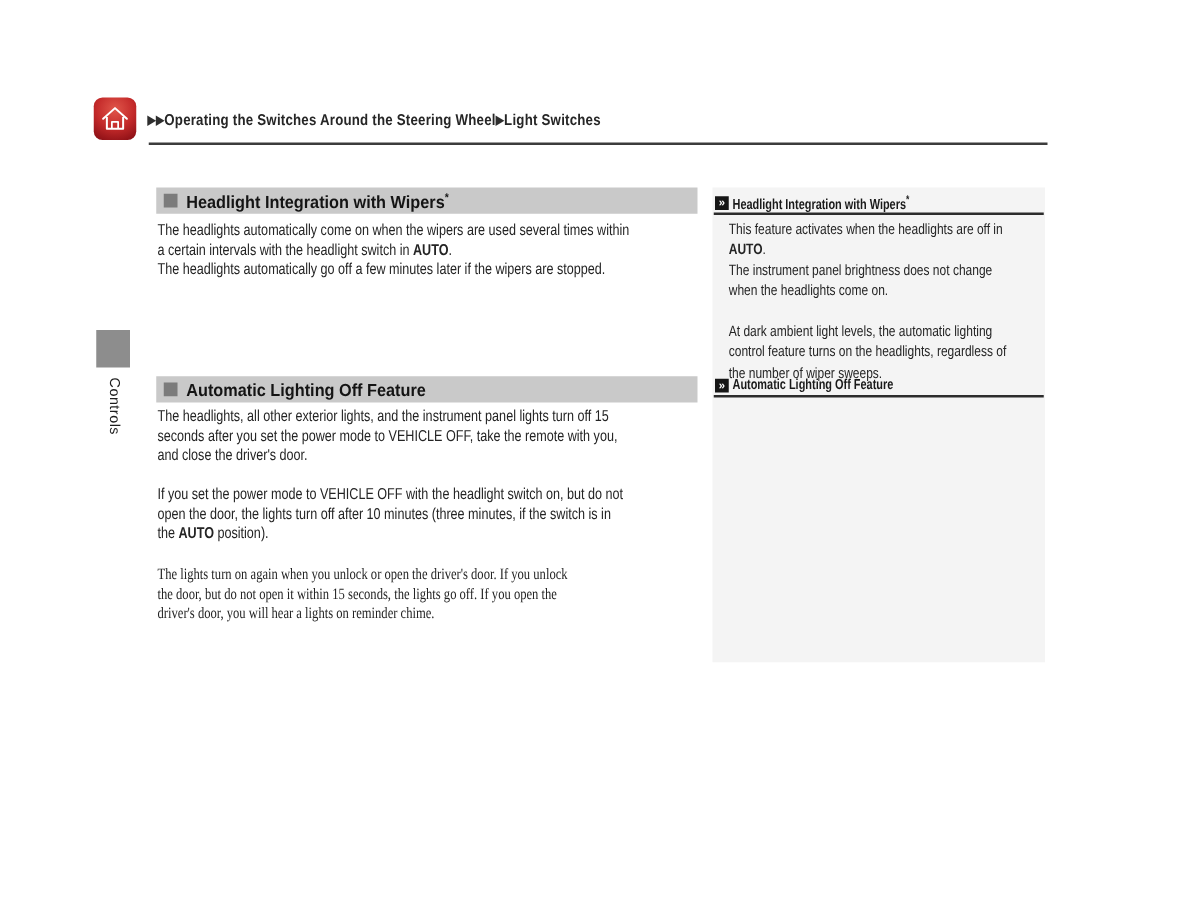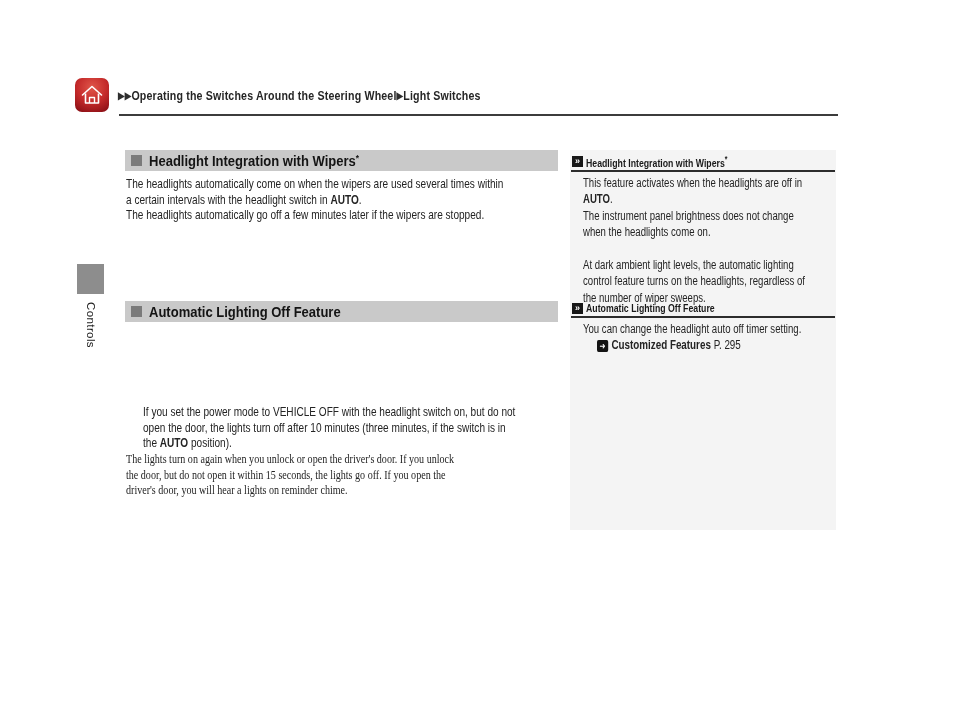--- a/index.html
+++ b/index.html
@@ -29,21 +29,21 @@
   .band { left:125px; width:433px; height:21px; background:#c9c9c9; display:flex; align-items:center; }
   .band-sq { width:11px; height:11px; background:#7b7b7b; margin:0 7px 0 6px; flex:none; }
   .band-title { font-size:14px; font-weight:700; color:#141414; white-space:nowrap;
     transform:scaleX(.93); transform-origin:0 50%; }
   .star { font-size:9px; vertical-align:5px; font-weight:700; }
   #band1 { top:150px; } #band2 { top:301px; }
 
   
   .para { left:126px; font-size:12.6px; line-height:15.5px; color:#242424; }
   .para .ln { white-space:nowrap; transform:scaleX(.80); transform-origin:0 50%; }
-  #para1 { top:177px; } #para2 { top:326px; } #para3 { top:405px;margin-left:17px; } #para4 { top:452px;font-family:Liberation Serif, serif; }
+  #para1 { top:177px; } #para2 { top:326px; } #para3 { top:388px; } #para4 { top:452px;font-family:Liberation Serif, serif; }
   b { font-weight:700; }
 
   
   .sidebar { left:570px; top:150px; width:266px; height:462px; background:#f4f4f4; }
   .sb-head { position:absolute; left:2px; display:flex; align-items:center; }
   .sb-icon {
     width:11px; height:11px; background:#161616; color:#fff; font-size:9px; line-height:11px;
     text-align:center; margin-right:3px; flex:none; font-weight:700; overflow:hidden;
   }
   .sb-title { font-size:11.5px; font-weight:700; color:#1a1a1a; white-space:nowrap;
@@ -107,20 +107,25 @@
   <div class="abs para" id="para1">
     <div class="ln">The headlights automatically come on when the wipers are used several times within</div>
     <div class="ln"><span>a certain intervals with the headlight switch in </span><b>AUTO</b><span>.</span></div>
     <div class="ln">The headlights automatically go off a few minutes later if the wipers are stopped.</div>
   </div>
 
   <div class="abs band" id="band2">
     <span class="band-sq"></span>
     <span class="band-title"><span>Automatic Lighting Off Feature</span></span>
   </div>
+  <div class="abs para" id="para2">
+    <div class="ln">The headlights, all other exterior lights, and the instrument panel lights turn off 15</div>
+    <div class="ln">seconds after you set the power mode to VEHICLE OFF, take the remote with you,</div>
+    <div class="ln">and close the driver's door.</div>
+  </div>
   <div class="abs para" id="para3">
     <div class="ln">If you set the power mode to VEHICLE OFF with the headlight switch on, but do not</div>
     <div class="ln">open the door, the lights turn off after 10 minutes (three minutes, if the switch is in</div>
     <div class="ln"><span>the </span><b>AUTO</b><span> position).</span></div>
   </div>
   <div class="abs para" id="para4">
     <div class="ln">The lights turn on again when you unlock or open the driver's door. If you unlock</div>
     <div class="ln">the door, but do not open it within 15 seconds, the lights go off. If you open the</div>
     <div class="ln">driver's door, you will hear a lights on reminder chime.</div>
   </div>
@@ -141,27 +146,20 @@
       <div class="ln">At dark ambient light levels, the automatic lighting</div>
       <div class="ln">control feature turns on the headlights, regardless of</div>
       <div class="ln">the number of wiper sweeps.</div>
     </div>
 
     <div class="sb-head" id="sb-head2">
       <span class="sb-icon">»</span>
       <span class="sb-title"><span>Automatic Lighting Off Feature</span></span>
     </div>
     <div class="sb-rule" id="sb-rule2"></div>
-    <div class="sb-body" id="sb-body2">
-      <div class="ln">You can change the headlight auto off timer setting.</div>
-      <div class="ref-row">
-        <span class="ref-icon">➜</span>
-        <span class="ref-text"><b>Customized Features</b><span> P. 295</span></span>
-      </div>
-    </div>
   </div>
 
   <div class="abs pageno">158</div>
   <div class="abs footnote">* Not available on all models</div>
 
   <div class="abs watermark">carmanualsonline.info</div>
 
 </div>
 
 </body></html>

